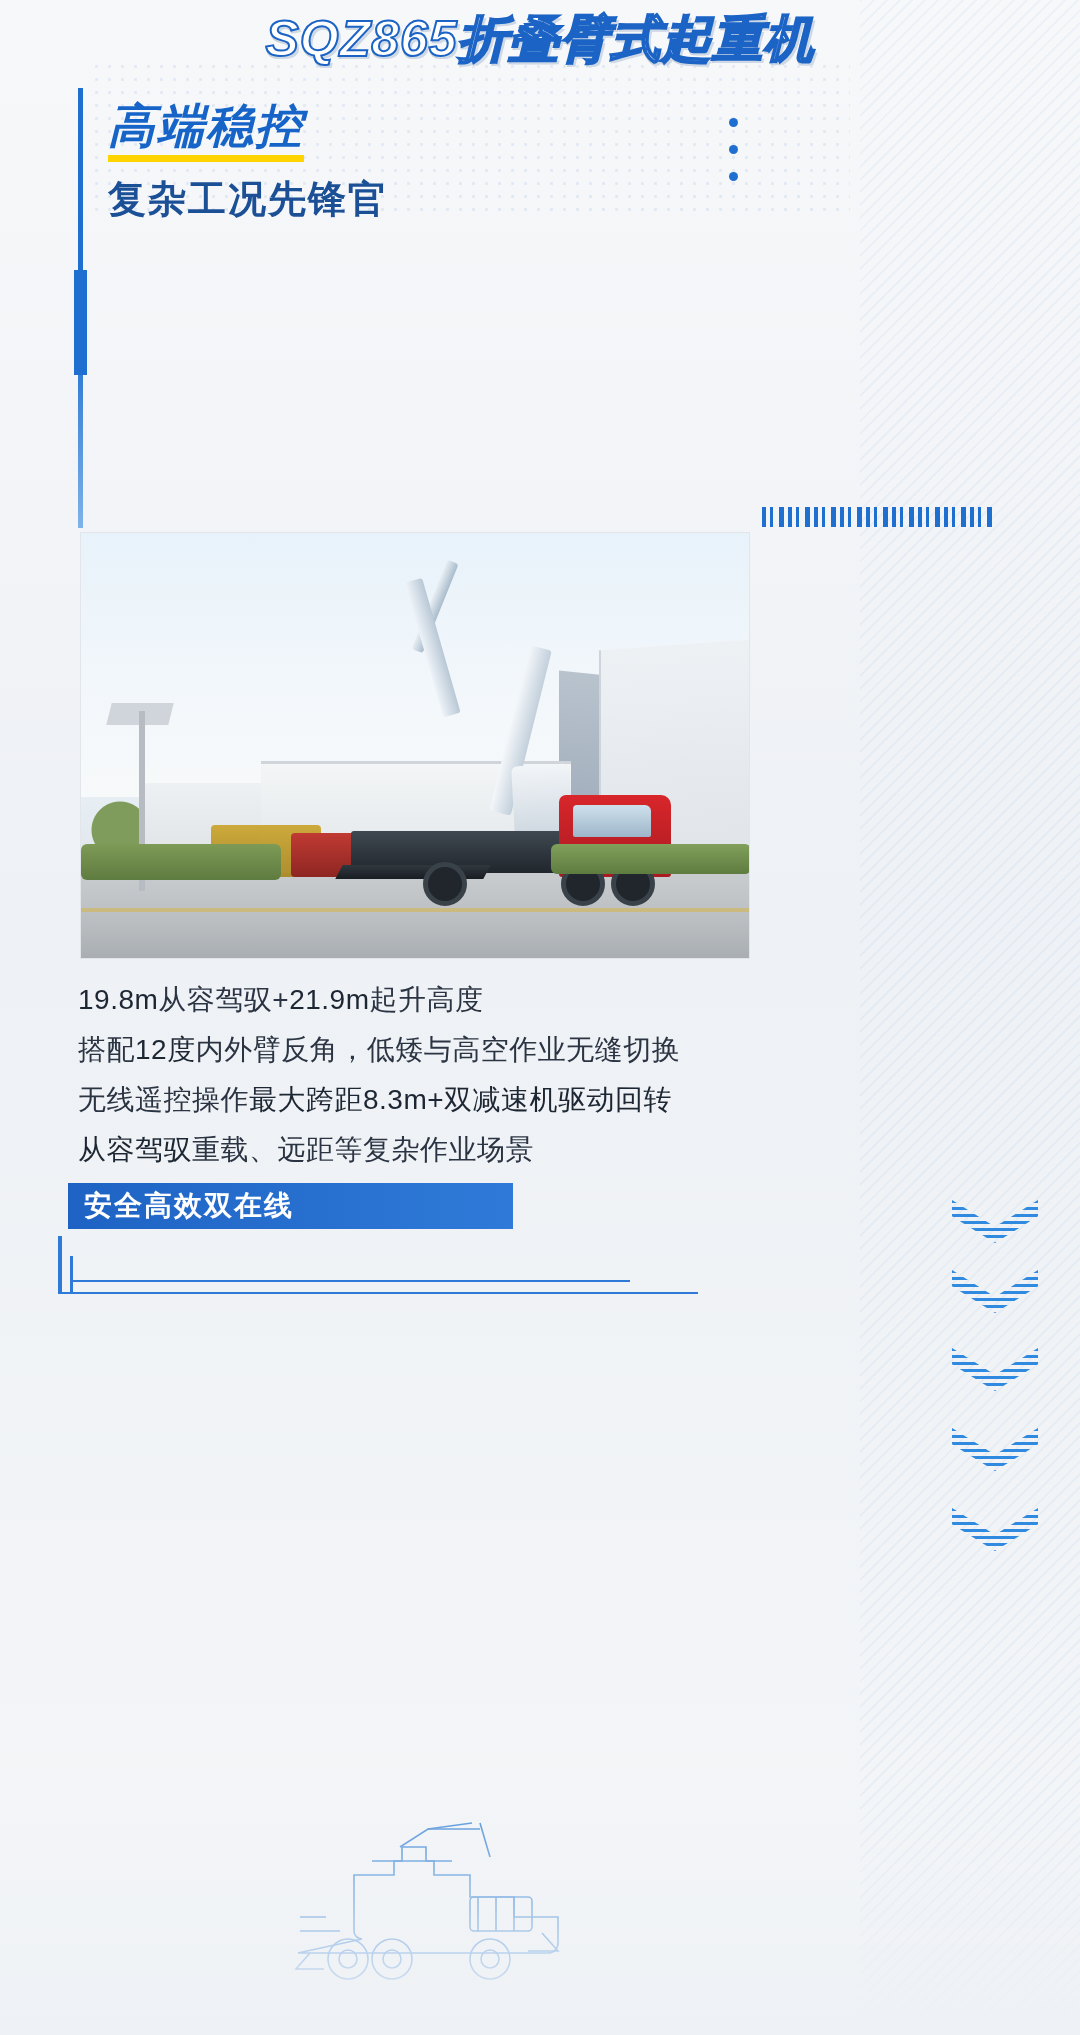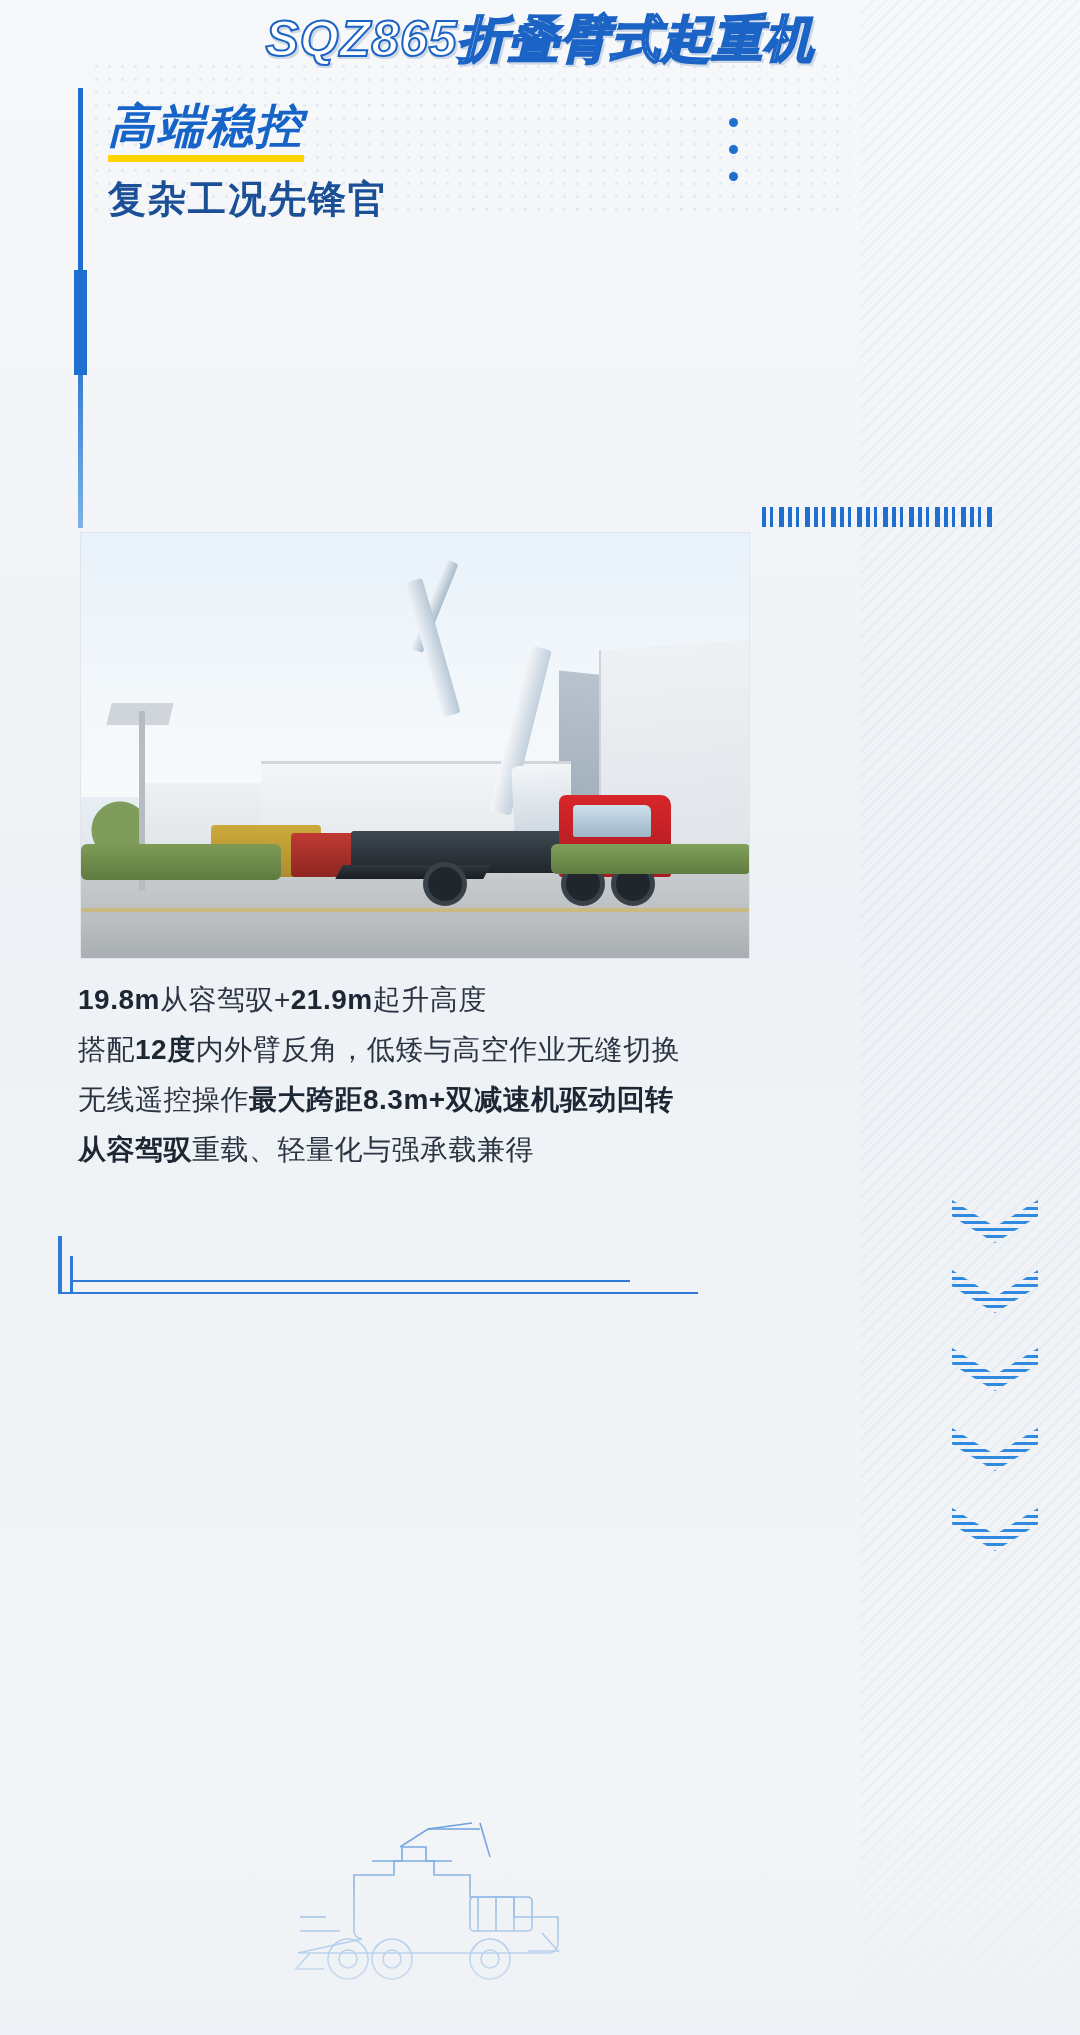--- a/index.html
+++ b/index.html
@@ -214,21 +214,21 @@
   .features2{
     position:absolute;left:78px;top:975px;width:900px;
   }
   .features2 li{
     list-style:none;
     font-size:28px;
     color:#2b3442;
     line-height:50px;
     letter-spacing:.5px;
   }
-  .features2 b{font-weight:bold;color:#1d2733;margin-top:12px;}
+  .features2 b{font-weight:normal;color:#1d2733;margin-top:12px;}
   .features2 ul{margin:0;padding:0;}
   
   .tagline{
     position:absolute;left:68px;top:1183px;width:445px;height:46px;
     background:linear-gradient(90deg,#1e63c4 0%,#2f7ad8 100%);
     color:#fff;font-size:28px;font-weight:bold;
     display:flex;align-items:center;
     padding-left:16px;box-sizing:border-box;
     letter-spacing:2px;
   }
@@ -313,24 +313,27 @@
     <div class="wheel w3"></div>
     <div class="hedge"></div>
     <div class="hedge2"></div>
   </div>
 
   <div class="features2">
     <ul id="feat-bottom">
         <li><b>19.8m</b><span>从容驾驭+</span><b>21.9m</b><span>起升高度</span></li>
         <li><span>搭配</span><b>12度</b><span>内外臂反角，低矮与高空作业无缝切换</span></li>
         <li><span>无线遥控操作</span><b>最大跨距8.3m+双减速机驱动回转</b></li>
-        <li><b>从容驾驭</b><span>重载、轻量化与强承载兼得</span></li>
+        <li><b>从容驾驭</b><span>重载、远距等复杂作业场景</span></li>
       </ul>
   </div>
 
+  <div class="tagline">
+    <span>安全高效双在线</span>
+  </div>
 
   <div class="line-deco">
     <i style="left:0;top:0;width:4px;height:56px;transform:skewY(0);"></i>
     <i style="left:0;top:56px;width:640px;"></i>
     <i style="left:12px;top:20px;width:3px;height:36px;"></i>
     <i style="left:12px;top:44px;width:560px;"></i>
   </div>
 
   <div class="chevrons">
     <div class="chev" style="left:16px;top:0;"></div>

